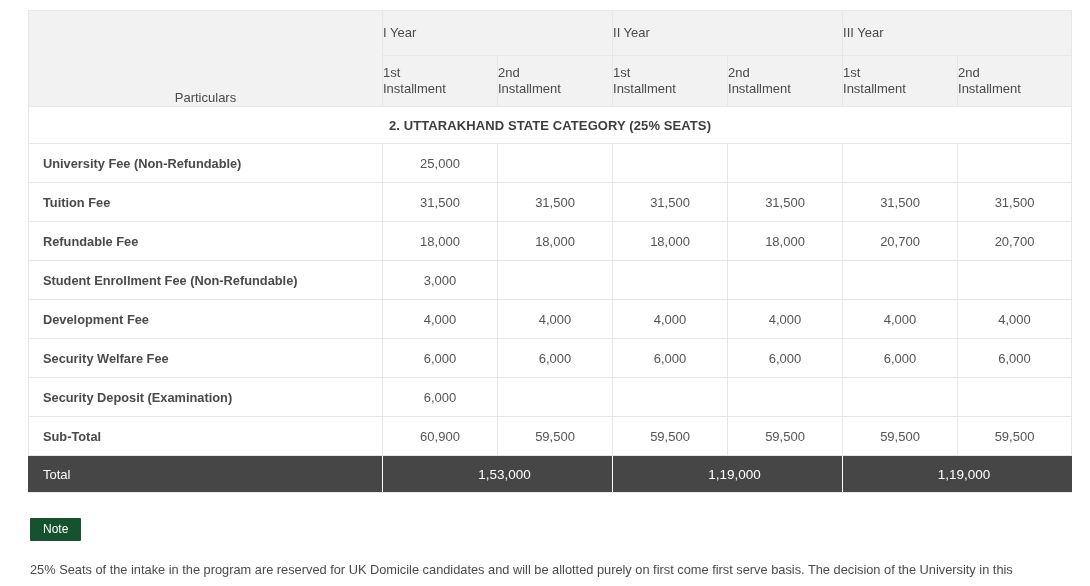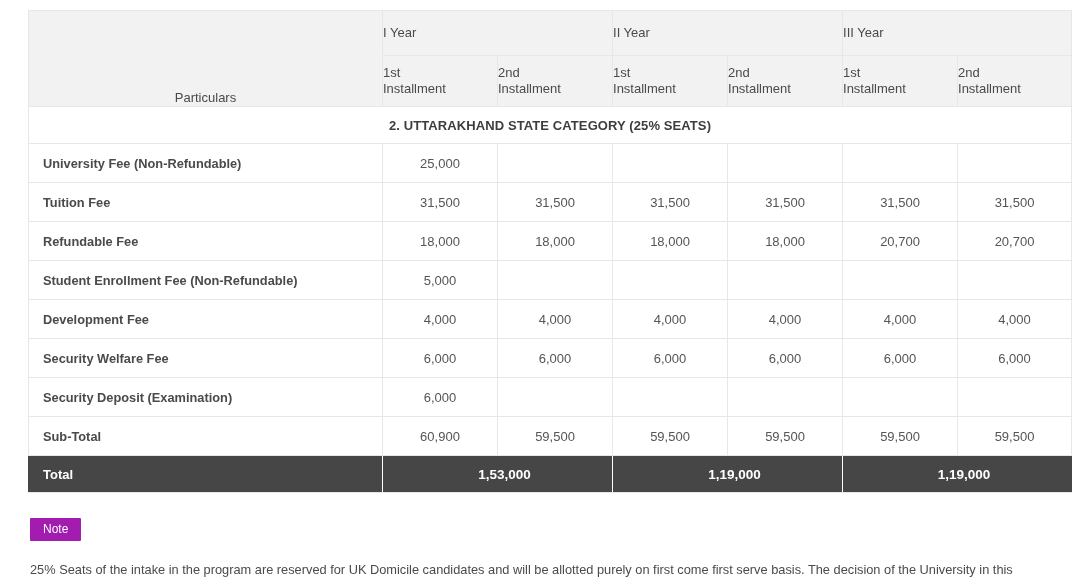--- a/index.html
+++ b/index.html
@@ -89,21 +89,21 @@
     text-align: center;
     font-size: 13px;
     color: #555555;
     height: 38px;
   }
 
   
   tr.total-row td {
     background: #464646;
     color: #ffffff;
-    font-weight: bold;
+    font-weight: normal;
     height: 36px;
     border-color: #ffffff;
     border-top: 1px solid #e7e7e7;
     border-bottom: 1px solid #e7e7e7;
   }
   tr.total-row td.label {
     text-align: left;
     padding-left: 14px;
     font-size: 13px;
     border-left: 1px solid #464646;
@@ -117,21 +117,21 @@
     border-right: 1px solid #464646;
   }
 
   
   .note-area {
     margin-top: 25px;
     padding-left: 2px;
   }
   .note-badge {
     display: inline-block;
-    background: #a21caf;
+    background: #14532d;
     color: #ffffff;
     font-size: 12px;
     font-weight: normal;
     padding: 5px 13px 6px 13px;
     line-height: 12px;
     border-radius: 1px;
   }
   .note-text {
     margin-top: 16px;
     font-size: 12.8px;
@@ -221,21 +221,21 @@
         <td class="value">18,000</td>
         <td class="value">18,000</td>
         <td class="value">18,000</td>
         <td class="value">18,000</td>
         <td class="value">20,700</td>
         <td class="value">20,700</td>
       </tr>
 
       <tr>
         <td class="label">Student Enrollment Fee (Non-Refundable)</td>
-        <td class="value">5,000</td>
+        <td class="value">3,000</td>
         <td class="value"></td>
         <td class="value"></td>
         <td class="value"></td>
         <td class="value"></td>
         <td class="value"></td>
       </tr>
 
       <tr>
         <td class="label">Development Fee</td>
         <td class="value">4,000</td>

